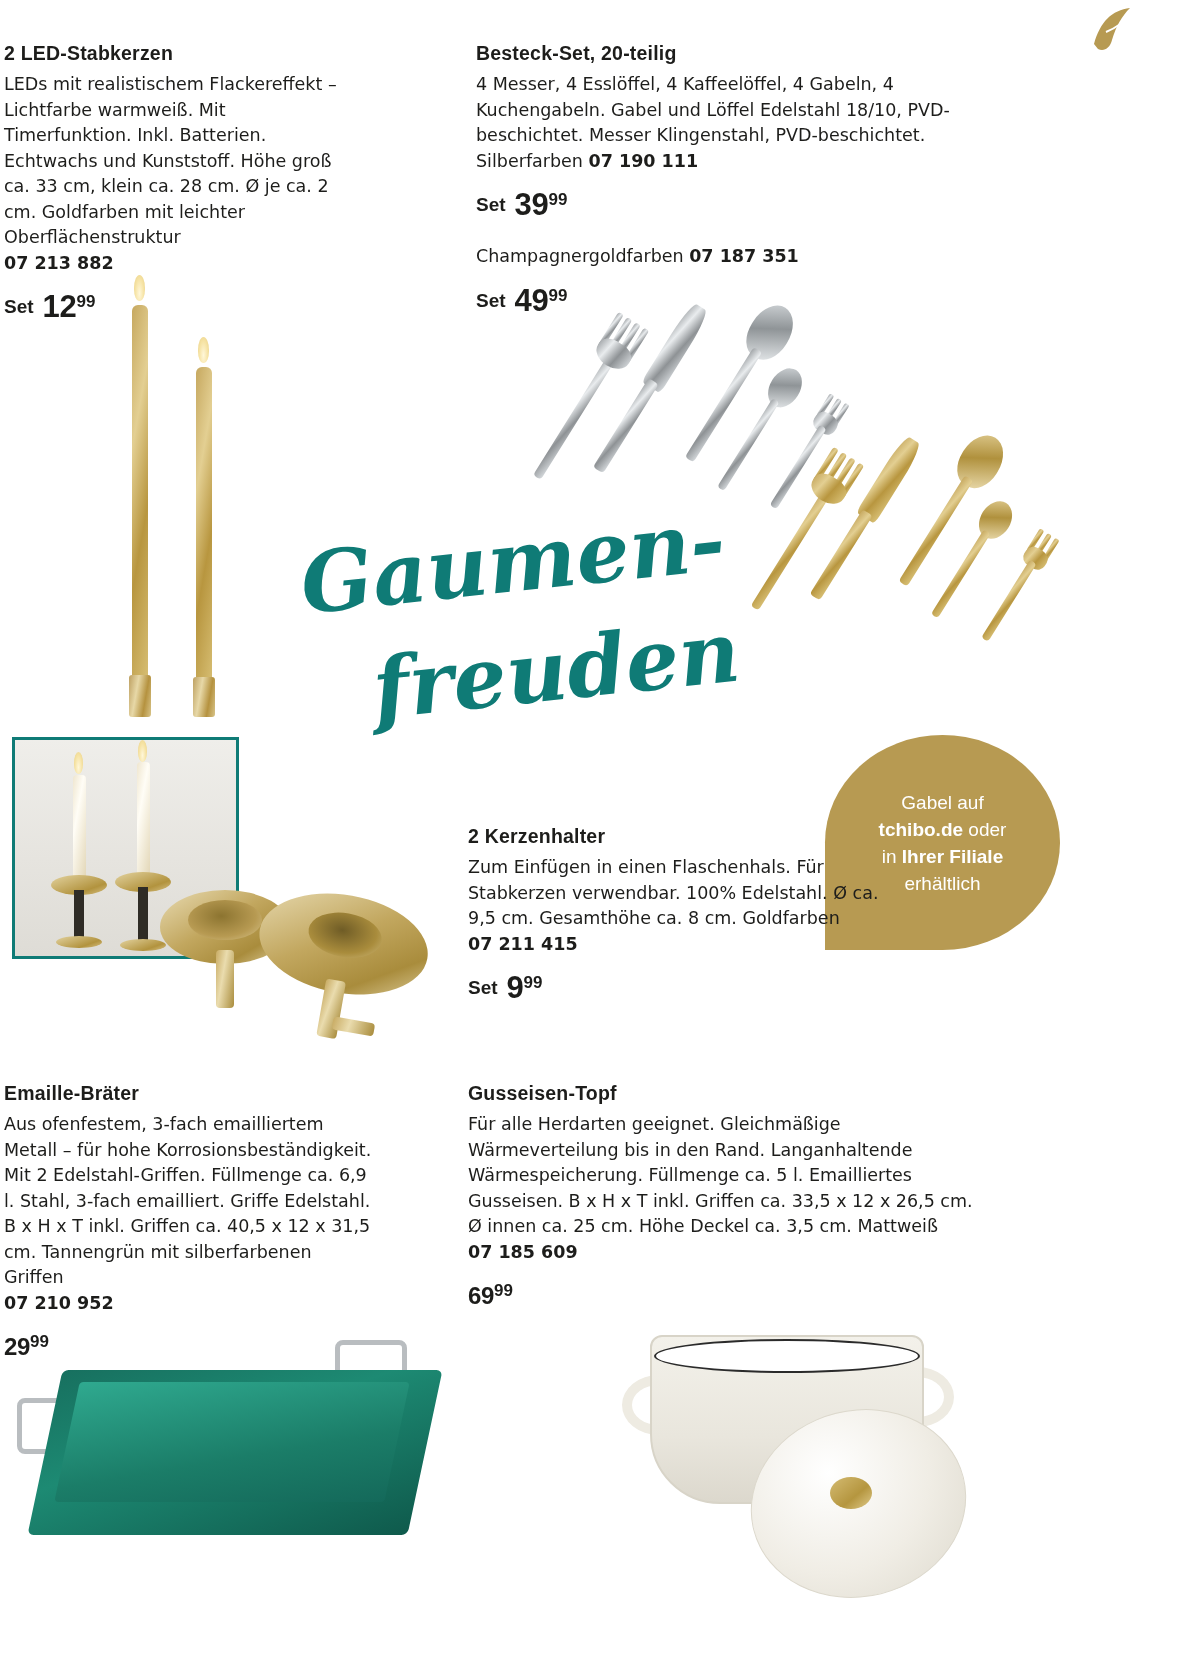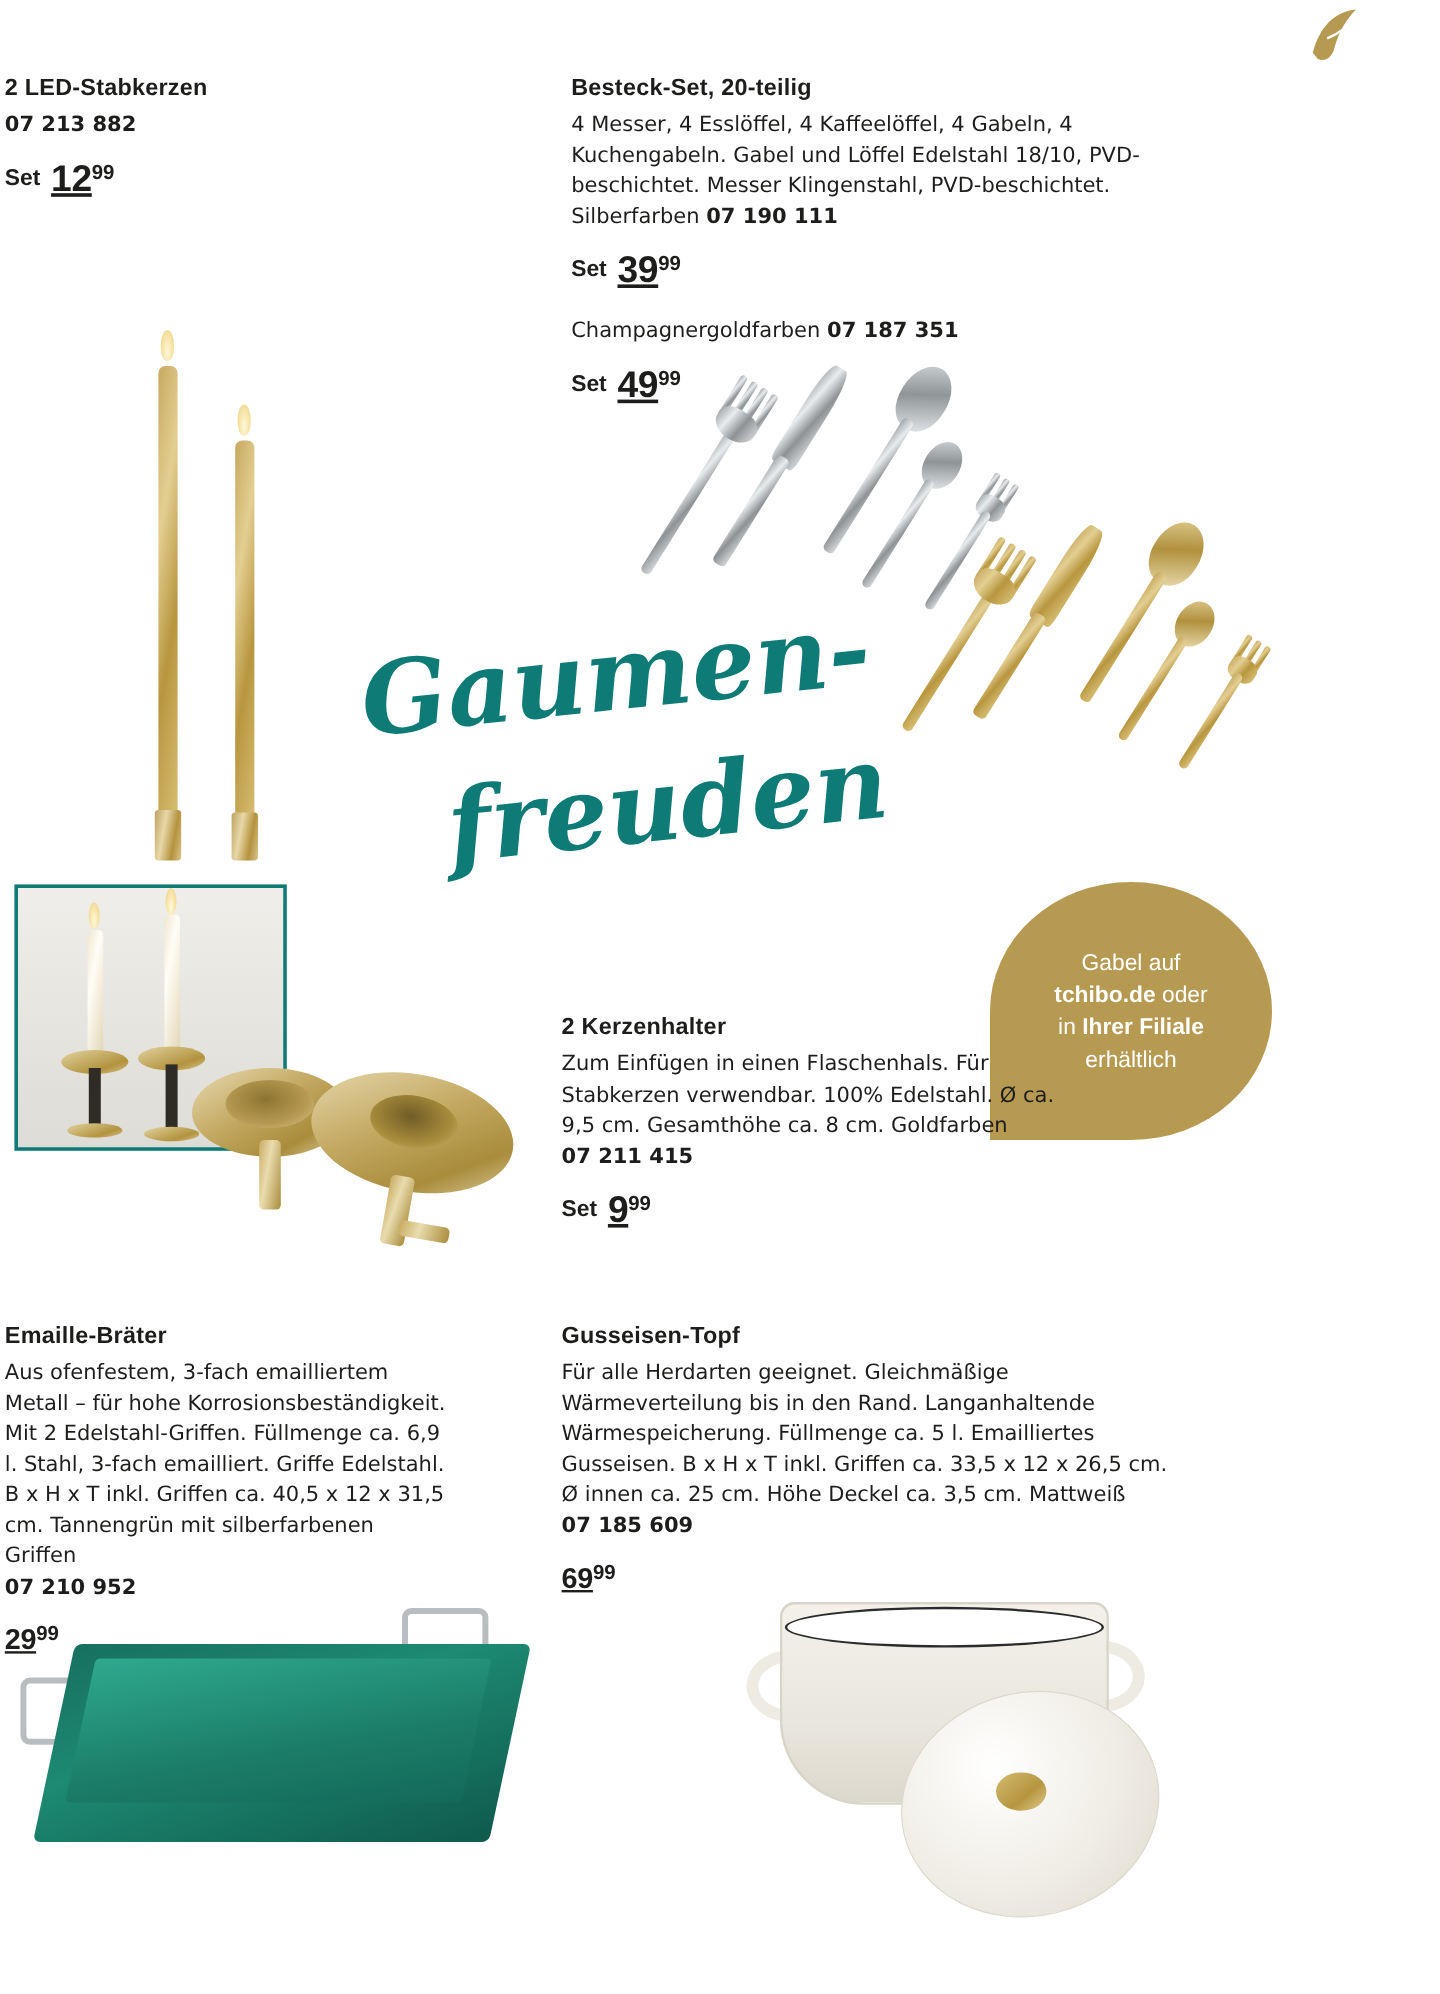--- a/index.html
+++ b/index.html
@@ -5,36 +5,36 @@
   html,body{margin:0;padding:0;}
   body{
     width:1200px;height:1662px;position:relative;overflow:hidden;
     background:#ffffff;
     font-family:"DejaVu Sans", sans-serif;
     color:#1d1d1b;
   }
   .page{position:absolute;inset:0;}
 
   
-  .block{position:absolute;margin-top:20px;}
+  .block{position:absolute;}
   .title{
     font-family:"Liberation Sans", sans-serif;
     font-weight:bold;font-size:19.5px;letter-spacing:.2px;margin:0 0 7px 0;
   }
   .desc{
     font-size:17.5px;line-height:25.5px;font-weight:400;
   }
   .desc .b{font-weight:bold;}
   .artno{font-weight:bold;font-size:17.5px;line-height:25.5px;}
   .price-line{
     margin-top:14px;font-weight:bold;font-family:"Liberation Sans", sans-serif;
     display:flex;align-items:flex-start;
   }
   .price-set{font-size:19px;font-weight:bold;margin-right:9px;line-height:34px;}
-  .price-main{font-size:31px;font-weight:bold;line-height:34px;letter-spacing:-.3px;text-decoration:underline;}
+  .price-main{font-size:31px;font-weight:bold;line-height:34px;letter-spacing:-.3px;}
   .price-cent{font-size:17px;font-weight:bold;line-height:20px;margin-top:2px;}
   .price-big .price-main{font-size:24px;}
 
   
   .script-head{
     position:absolute;left:300px;top:510px;width:470px;height:270px;
     color:#0f7b76;pointer-events:none;
   }
   .script-head .l1,.script-head .l2{
     font-family:"DejaVu Serif", serif;
@@ -167,20 +167,21 @@
 
   <div class="corner-mark">
     <svg width="60" height="55" viewBox="0 0 60 55" aria-hidden="true">
       <path d="M12 42 C18 20, 30 8, 48 6 C40 14, 34 24, 30 38 C28 46, 22 50, 16 47 Z" fill="#b79a52"></path>
       <path d="M24 30 C34 26, 42 20, 48 12" stroke="#ffffff" stroke-width="2" fill="none"></path>
     </svg>
   </div>
 
   <div class="block" style="left:4px;top:42px;width:350px;">
     <div class="title">2 LED-Stabkerzen</div>
+    <div class="desc">LEDs mit realistischem Flackereffekt – Lichtfarbe warmweiß. Mit Timerfunktion. Inkl. Batterien. Echtwachs und Kunststoff. Höhe groß ca. 33 cm, klein ca. 28 cm. Ø je ca. 2 cm. Goldfarben mit leichter Oberflächenstruktur</div>
     <div class="artno">07 213 882</div>
     <div class="price-line">
       <span class="price-set">Set</span>
       <span class="price-main">12</span>
       <span class="price-cent">99</span>
     </div>
   </div>
 
   <div class="block" style="left:476px;top:42px;width:500px;">
     <div class="title">Besteck-Set, 20-teilig</div>

